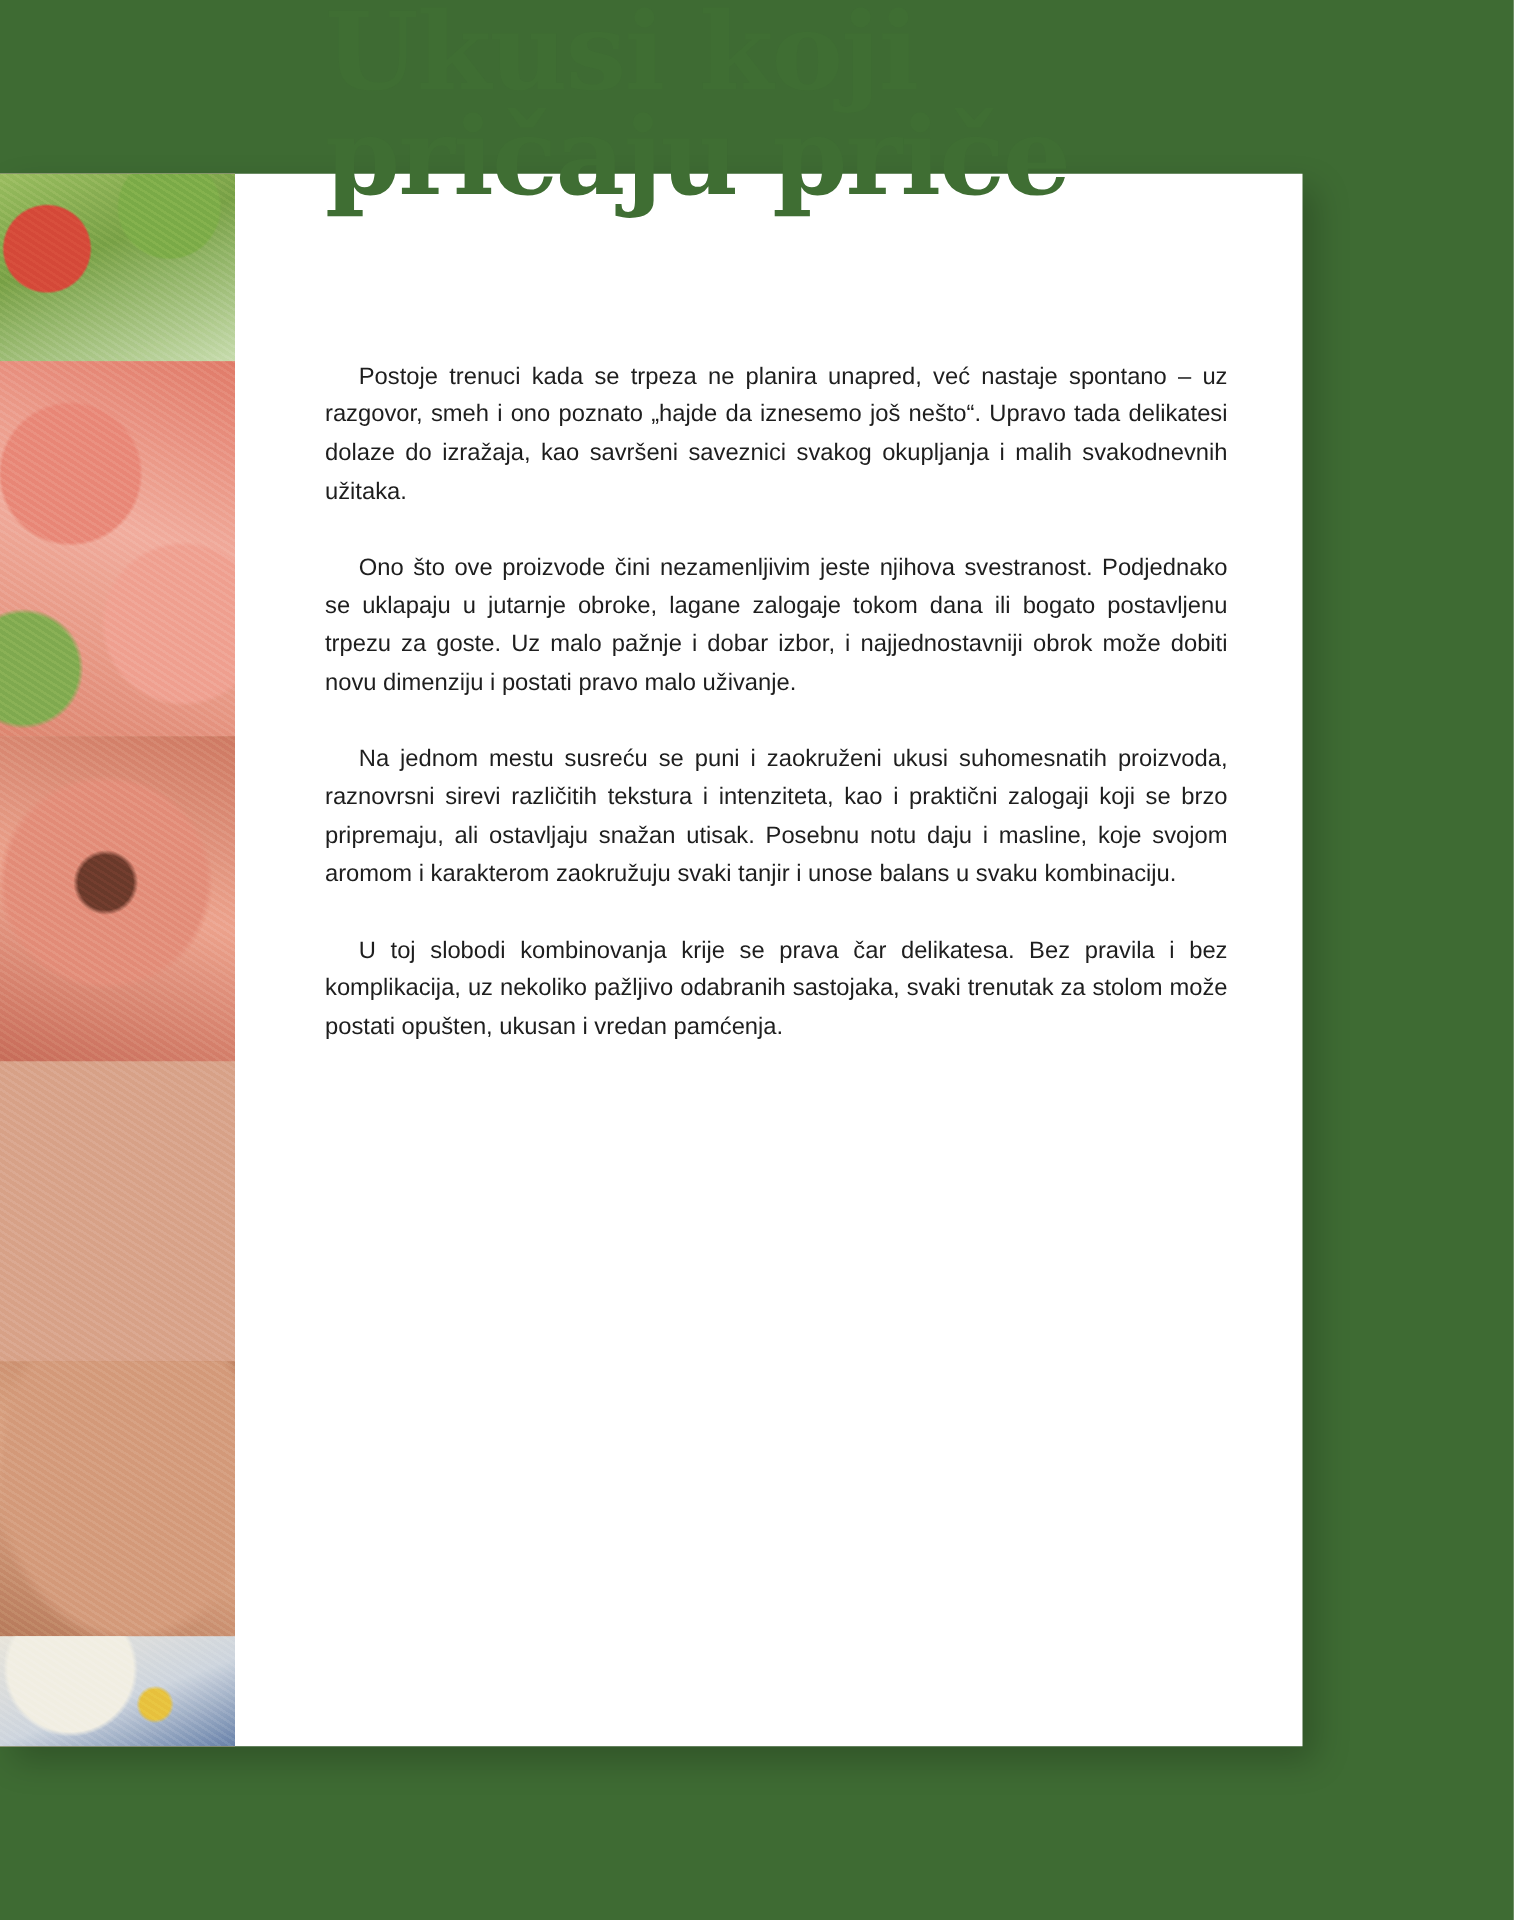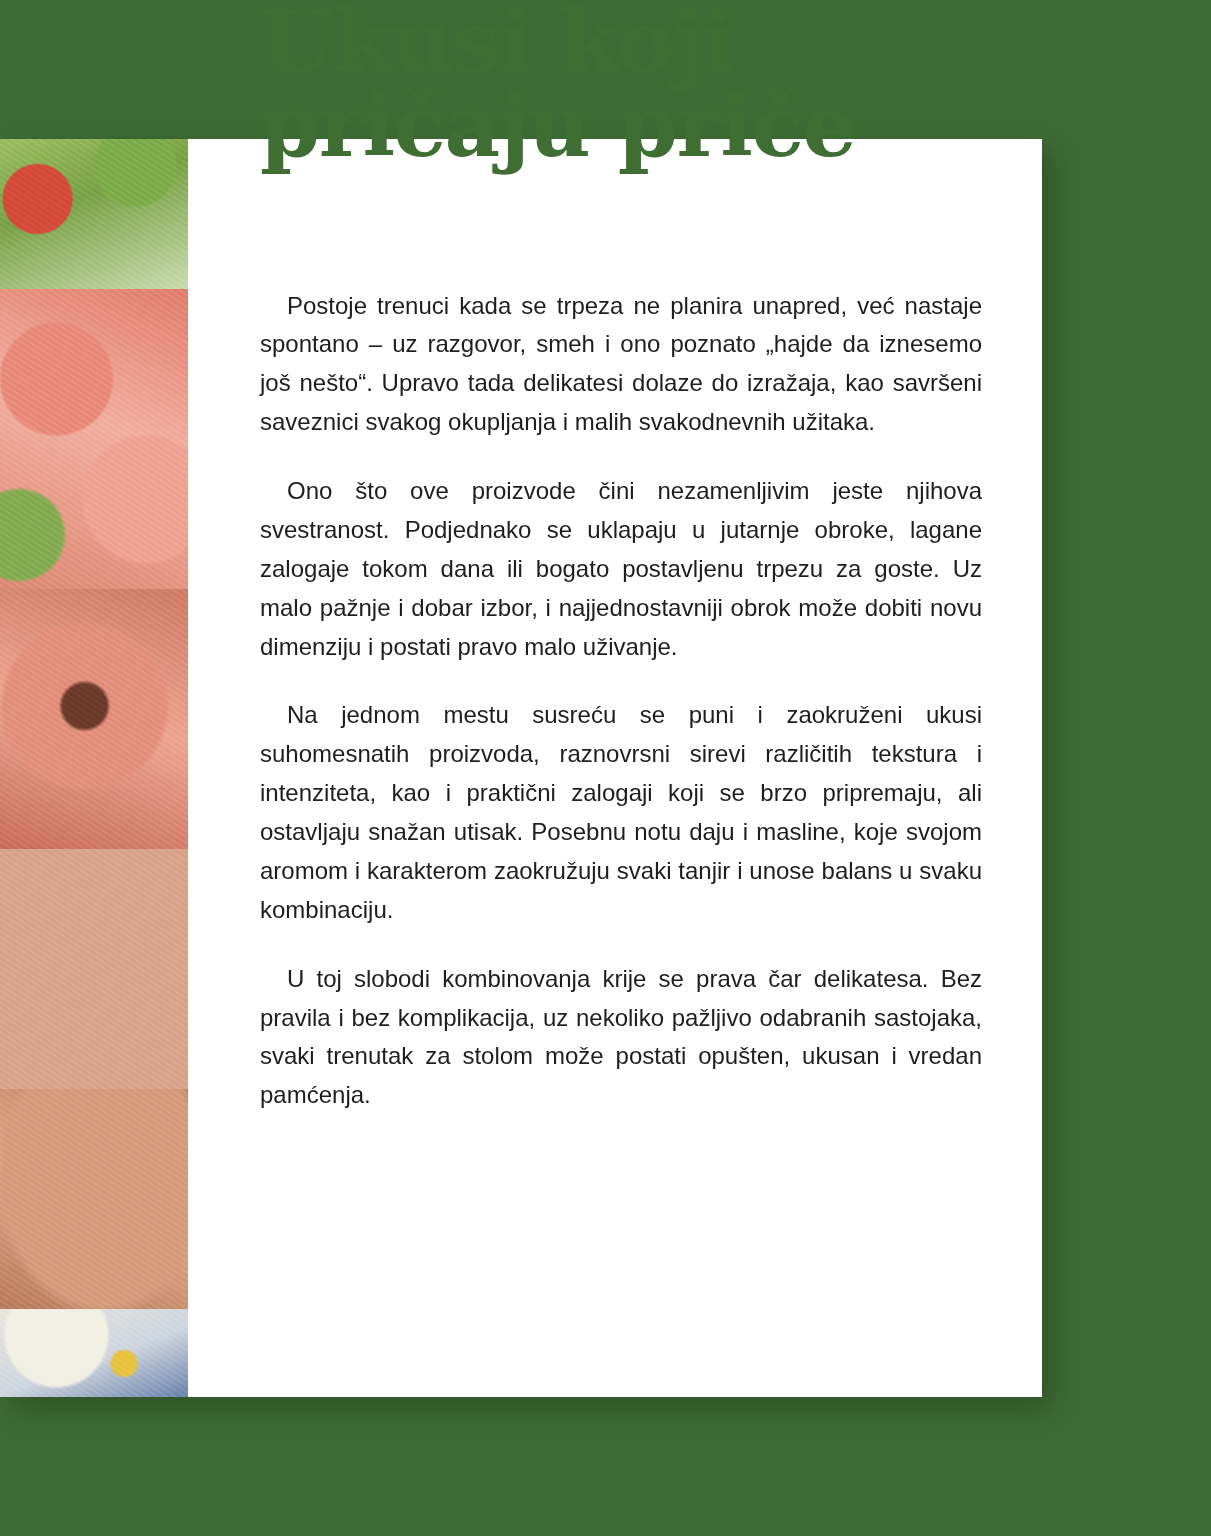--- a/index.html
+++ b/index.html
@@ -107,21 +107,21 @@
     margin: 0;
     white-space: pre-line;
   }
   .body-copy {
     margin-top: 118px;
   }
   .body-copy p {
     margin: 0 0 30px 0;
     color: #1e1e1e;
     font-family: "Liberation Sans", sans-serif;
-    font-size: 24px;
+    font-size: 19px;
     line-height: 1.62;
     text-align: justify;
     text-indent: 27px;
   }
   .body-copy p:last-child { margin-bottom: 0; }
 </style>
 </head>
 <body>
 
 <div class="page-sheet"></div>

